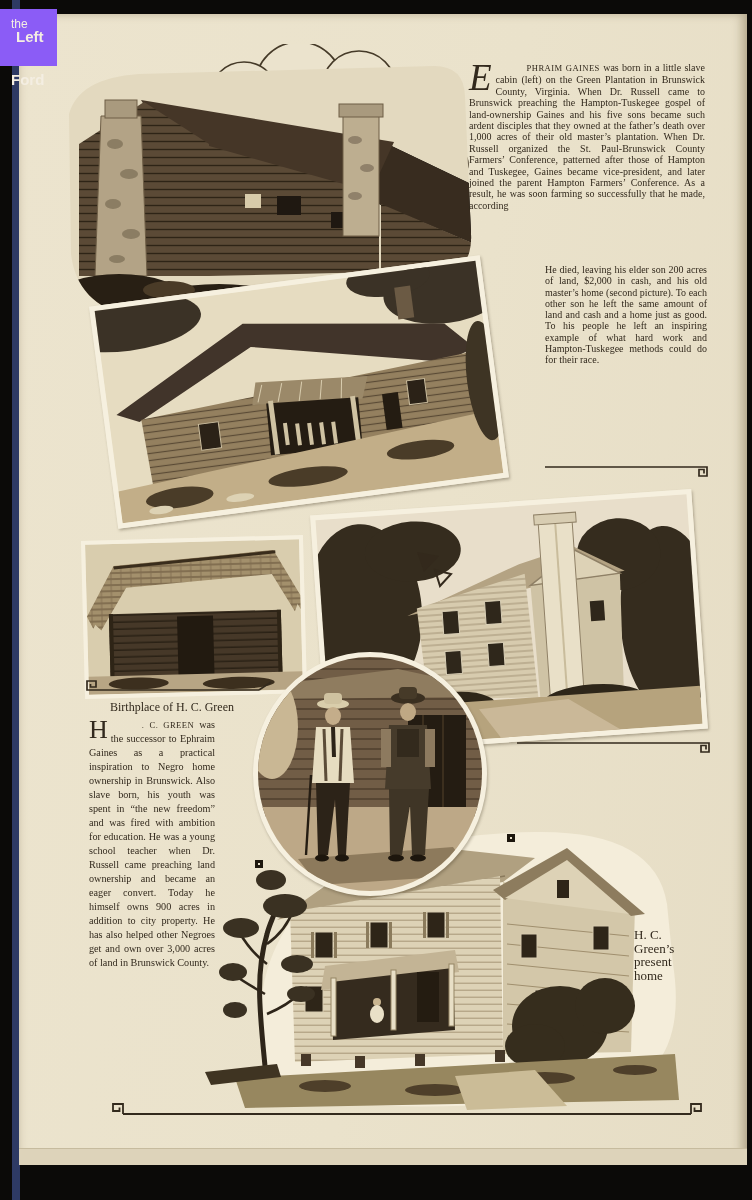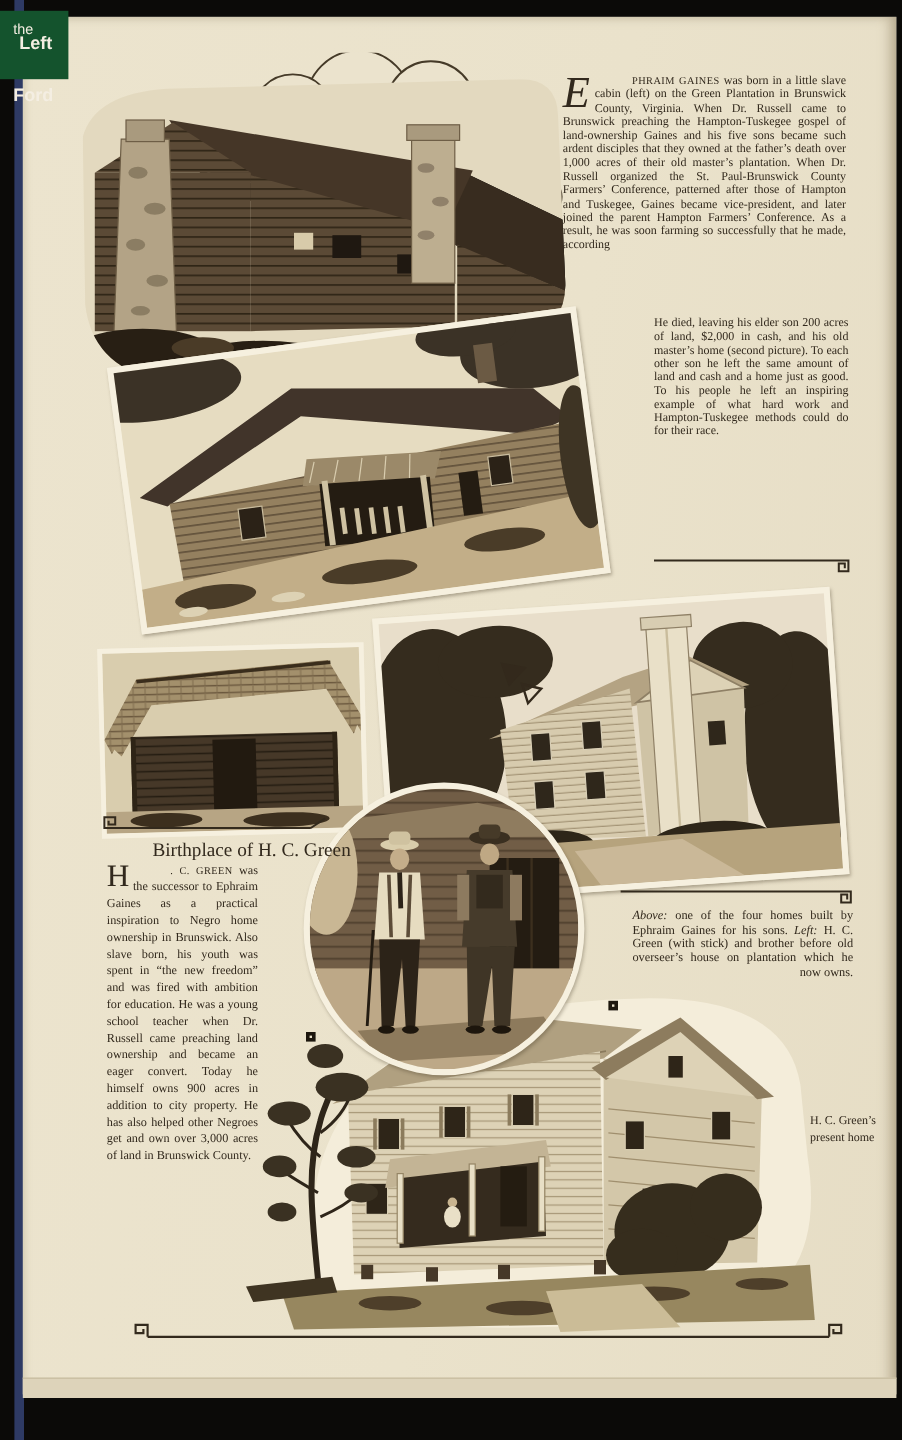--- a/index.html
+++ b/index.html
@@ -4,44 +4,44 @@
 <style>
   html,body{margin:0;padding:0;background:#0b0a08;}
   body{width:752px;height:1200px;position:relative;overflow:hidden;
        font-family:"Liberation Serif", serif;color:#33291c;}
   .binding{position:absolute;left:12px;top:0;width:8px;height:1200px;background:#2e3a64;}
   .page{position:absolute;left:19px;top:14px;width:728px;height:1148px;
         background:linear-gradient(100deg,#ece4ce 0%,#eae2cb 55%,#e6ddc5 100%);
         box-shadow:inset -6px 0 10px rgba(120,105,75,.35), inset 0 -4px 8px rgba(120,105,75,.25);}
   .page-edge{position:absolute;left:19px;top:1148px;width:728px;height:16px;background:#ddd3ba;
         border-top:1px solid #c6bb9e;}
-  .logo{position:absolute;left:0;top:9px;width:57px;height:57px;background:#14532d;z-index:50;
+  .logo{position:absolute;left:0;top:9px;width:57px;height:57px;background:#8b5cf6;z-index:50;
         font-family:"Liberation Sans", sans-serif;color:#f4eee2;line-height:1;}
   .logo .the{position:absolute;left:11px;top:9px;font-size:12px;}
   .logo .henry{position:absolute;left:16px;top:20px;font-size:15px;font-weight:bold;}
   .logo .ford{position:absolute;left:11px;top:35px;font-size:15px;font-weight:bold;margin-top:28px;}
 
   .abs{position:absolute;}
   .ph{position:absolute;background:#efe8d4;}
   .bordered{border:5px solid #f6f0df;box-shadow:1px 2px 3px rgba(60,50,30,.35);}
 
   .txt{position:absolute;text-align:justify;color:#32291d;}
   .main-a{left:450px;top:48px;width:236px;font-size:10px;line-height:11.4px;z-index:6;}
   .main-b{left:526px;top:250px;width:162px;font-size:10px;line-height:11.3px;z-index:6;}
   .main-b p{margin:0;}
   .main-b p + p{text-indent:10px;}
   .dropcap-e{float:left;font-style:italic;font-size:37px;line-height:30px;margin:1px 4px 0 0;}
   .dropcap-h{float:left;font-size:26px;line-height:22px;margin:1px 3px 0 0;}
   .sc{font-size:8.6px;letter-spacing:.4px;margin-left:31px;}
   .bio{left:70px;top:704px;width:126px;font-size:10.2px;line-height:14px;z-index:6;}
-  .cap-birthplace{left:68px;top:686px;width:170px;font-size:16px;text-align:left;z-index:6;margin-left:40px;}
+  .cap-birthplace{left:68px;top:686px;width:170px;font-size:12px;text-align:center;z-index:6;}
   .cap-homes{left:508px;top:744px;width:184px;font-size:10.3px;line-height:11.7px;
              text-align:justify;text-align-last:right;z-index:6;}
   .cap-homes .itl{font-style:italic;}
-  .cap-present{left:656px;top:914px;width:62px;font-size:10px;line-height:13.5px;text-align:left;z-index:6;}
+  .cap-present{left:615px;top:914px;width:62px;font-size:13px;line-height:13.5px;text-align:left;z-index:6;}
 
   .orn{position:absolute;z-index:7;}
   .mk{position:absolute;width:8px;height:8px;background:#1c160d;z-index:9;}
   .mk::after{content:"";position:absolute;left:3px;top:3px;width:2px;height:2px;background:#e8e0ca;}
 </style>
 </head>
 <body>
 
 <div class="binding"></div>
 
@@ -406,23 +406,20 @@
   <div class="txt main-b">
     <p>He died, leaving his elder son 200 acres of land, $2,000 in cash, and his old master’s home (second picture). To each other son he left the same amount of land and cash and a home just as good. To his people he left an inspiring example of what hard work and Hampton-Tuskegee methods could do for their race.</p>
   </div>
 
   <div class="txt cap-birthplace">Birthplace of H. C. Green</div>
 
   <div class="txt bio">
     <span class="dropcap-h">H</span><span class="sc">. C. GREEN</span><span> was the successor to Ephraim Gaines as a practical inspiration to Negro home ownership in Brunswick. Also slave born, his youth was spent in “the new freedom” and was fired with ambition for education. He was a young school teacher when Dr. Russell came preaching land ownership and became an eager convert. Today he himself owns 900 acres in addition to city property. He has also helped other Negroes get and own over 3,000 acres of land in Brunswick County.</span>
   </div>
 
-  <div class="txt cap-homes">
-    <span class="itl">Above:</span><span> one of the four homes built by Ephraim Gaines for his sons. </span><span class="itl">Left:</span><span> H. C. Green (with stick) and brother before old overseer’s house on plantation which he now owns.</span>
-  </div>
 
   <div class="txt cap-present">H. C. Green’s present home</div>
 
 </div>
 
 <div class="page-edge"></div>
 
 <div class="logo">
   <span class="the">the</span>
   <span class="henry">Left</span>

